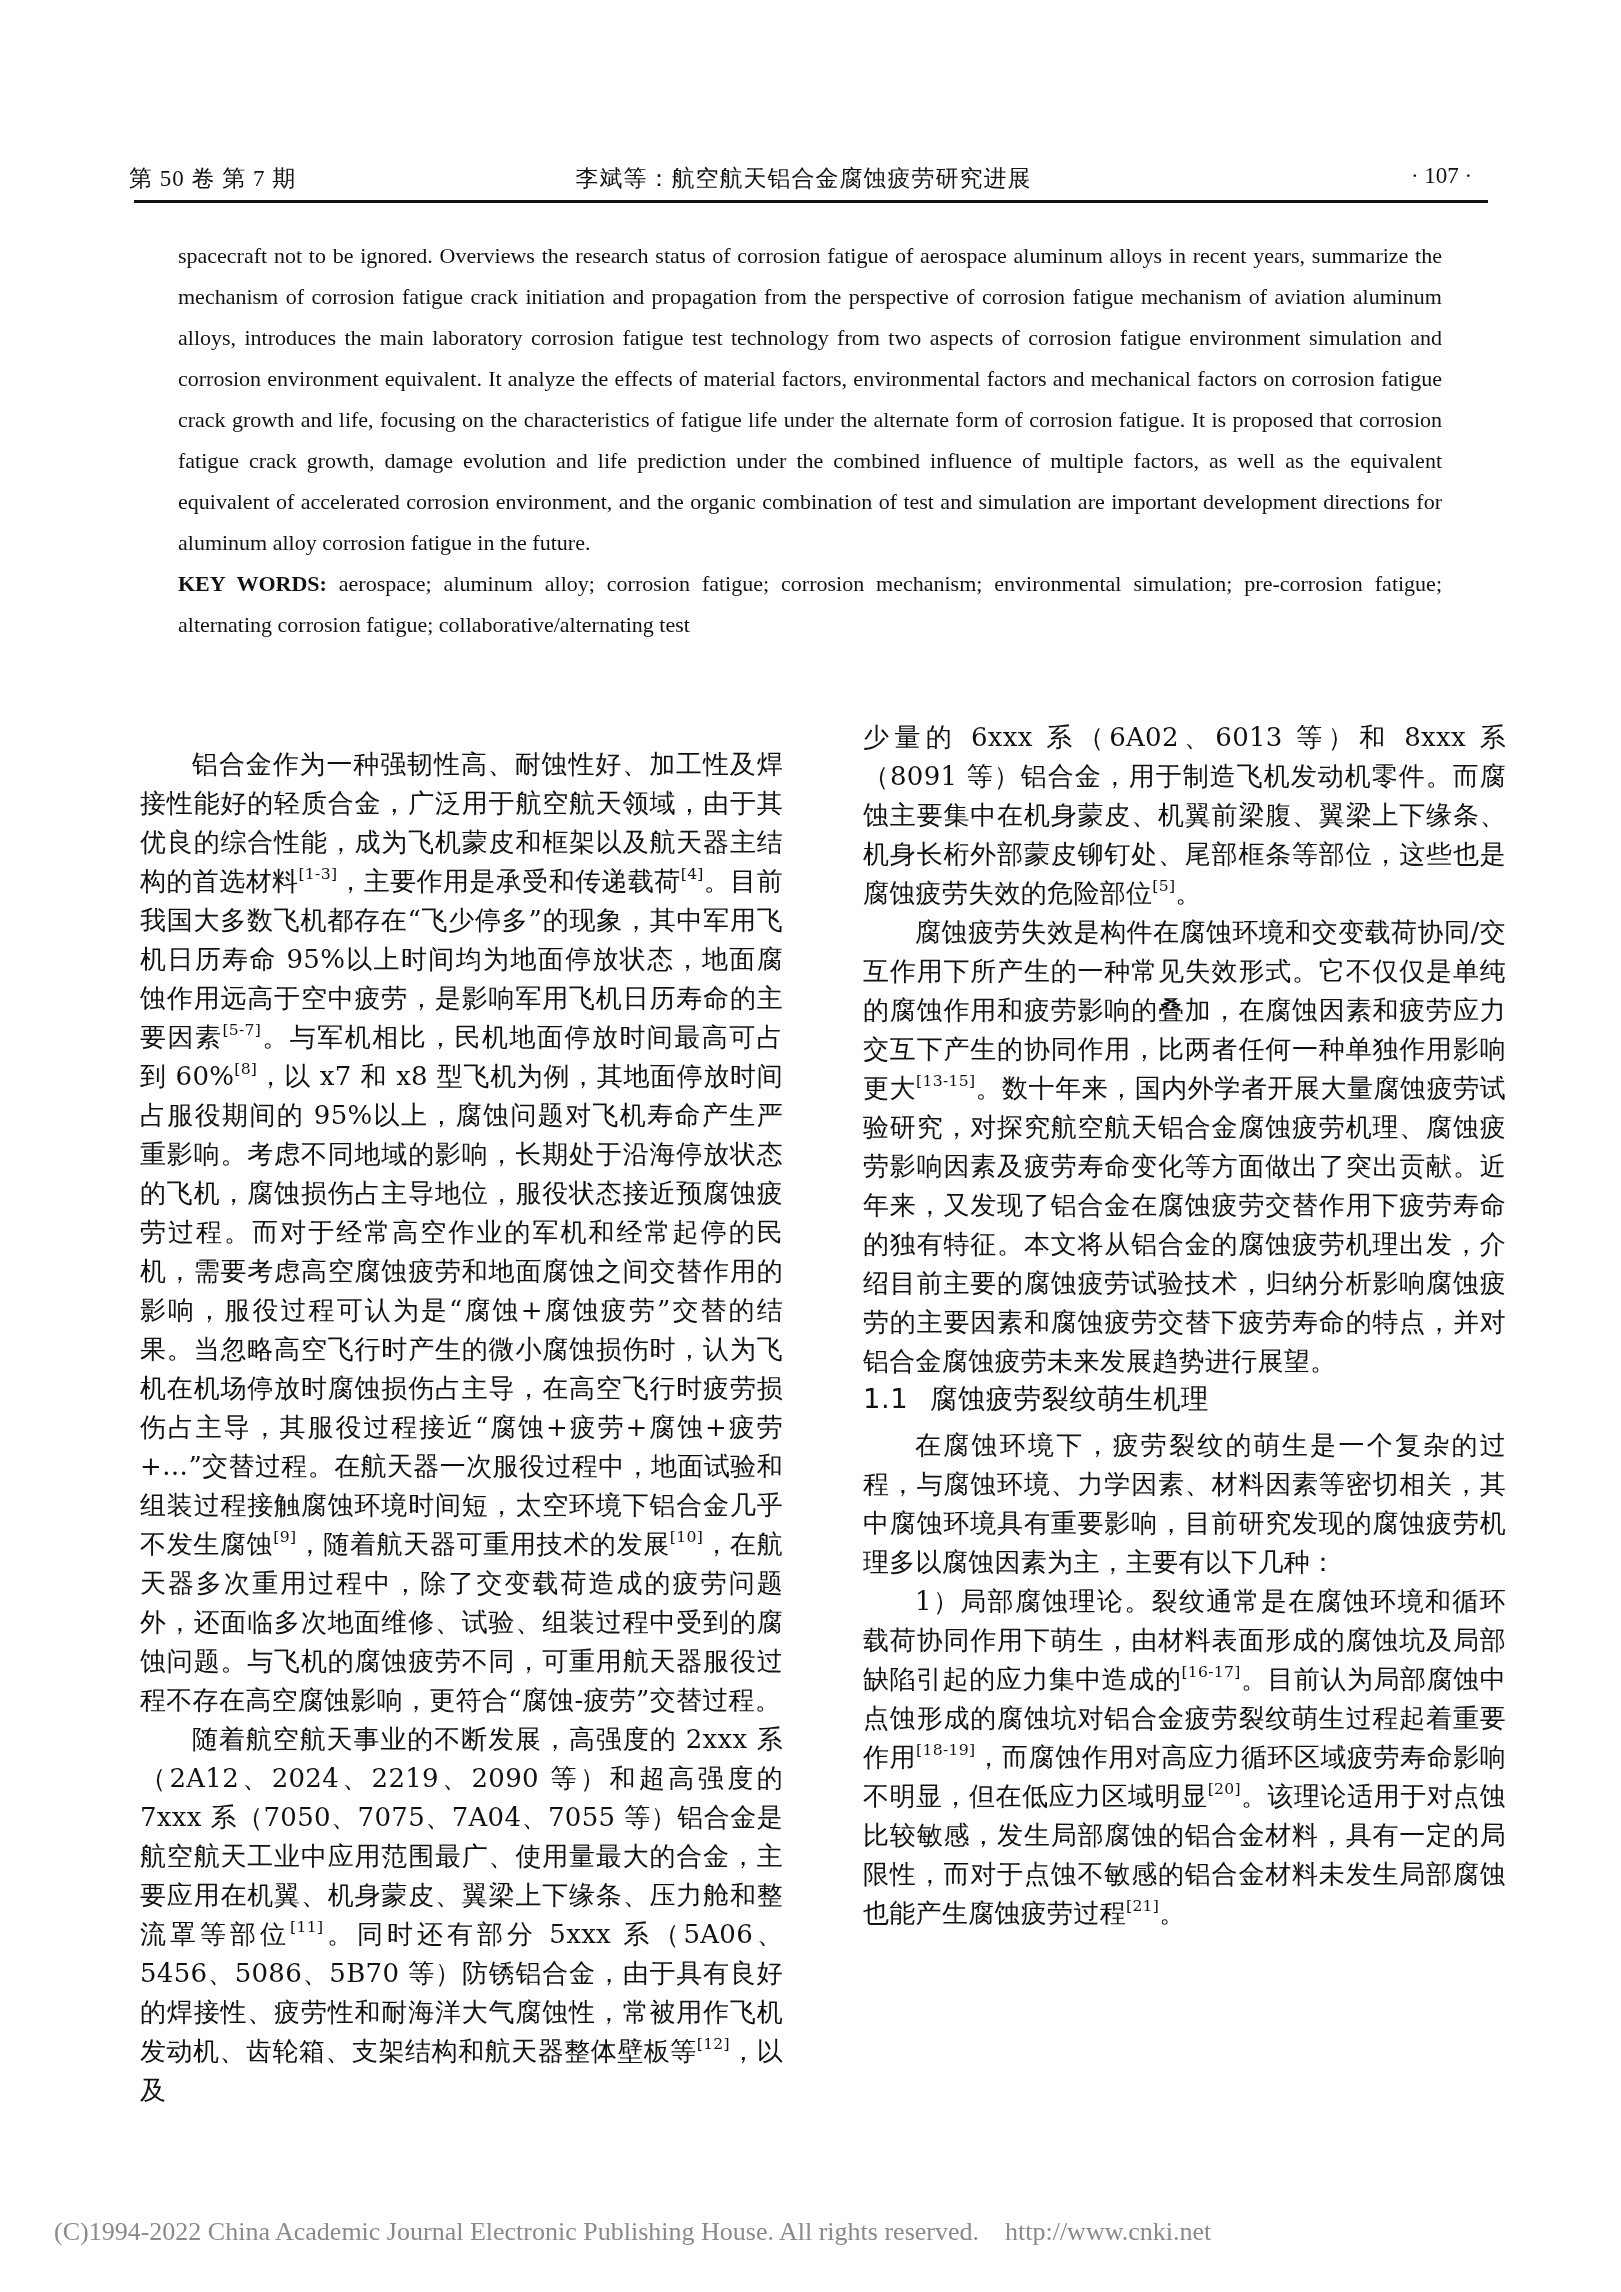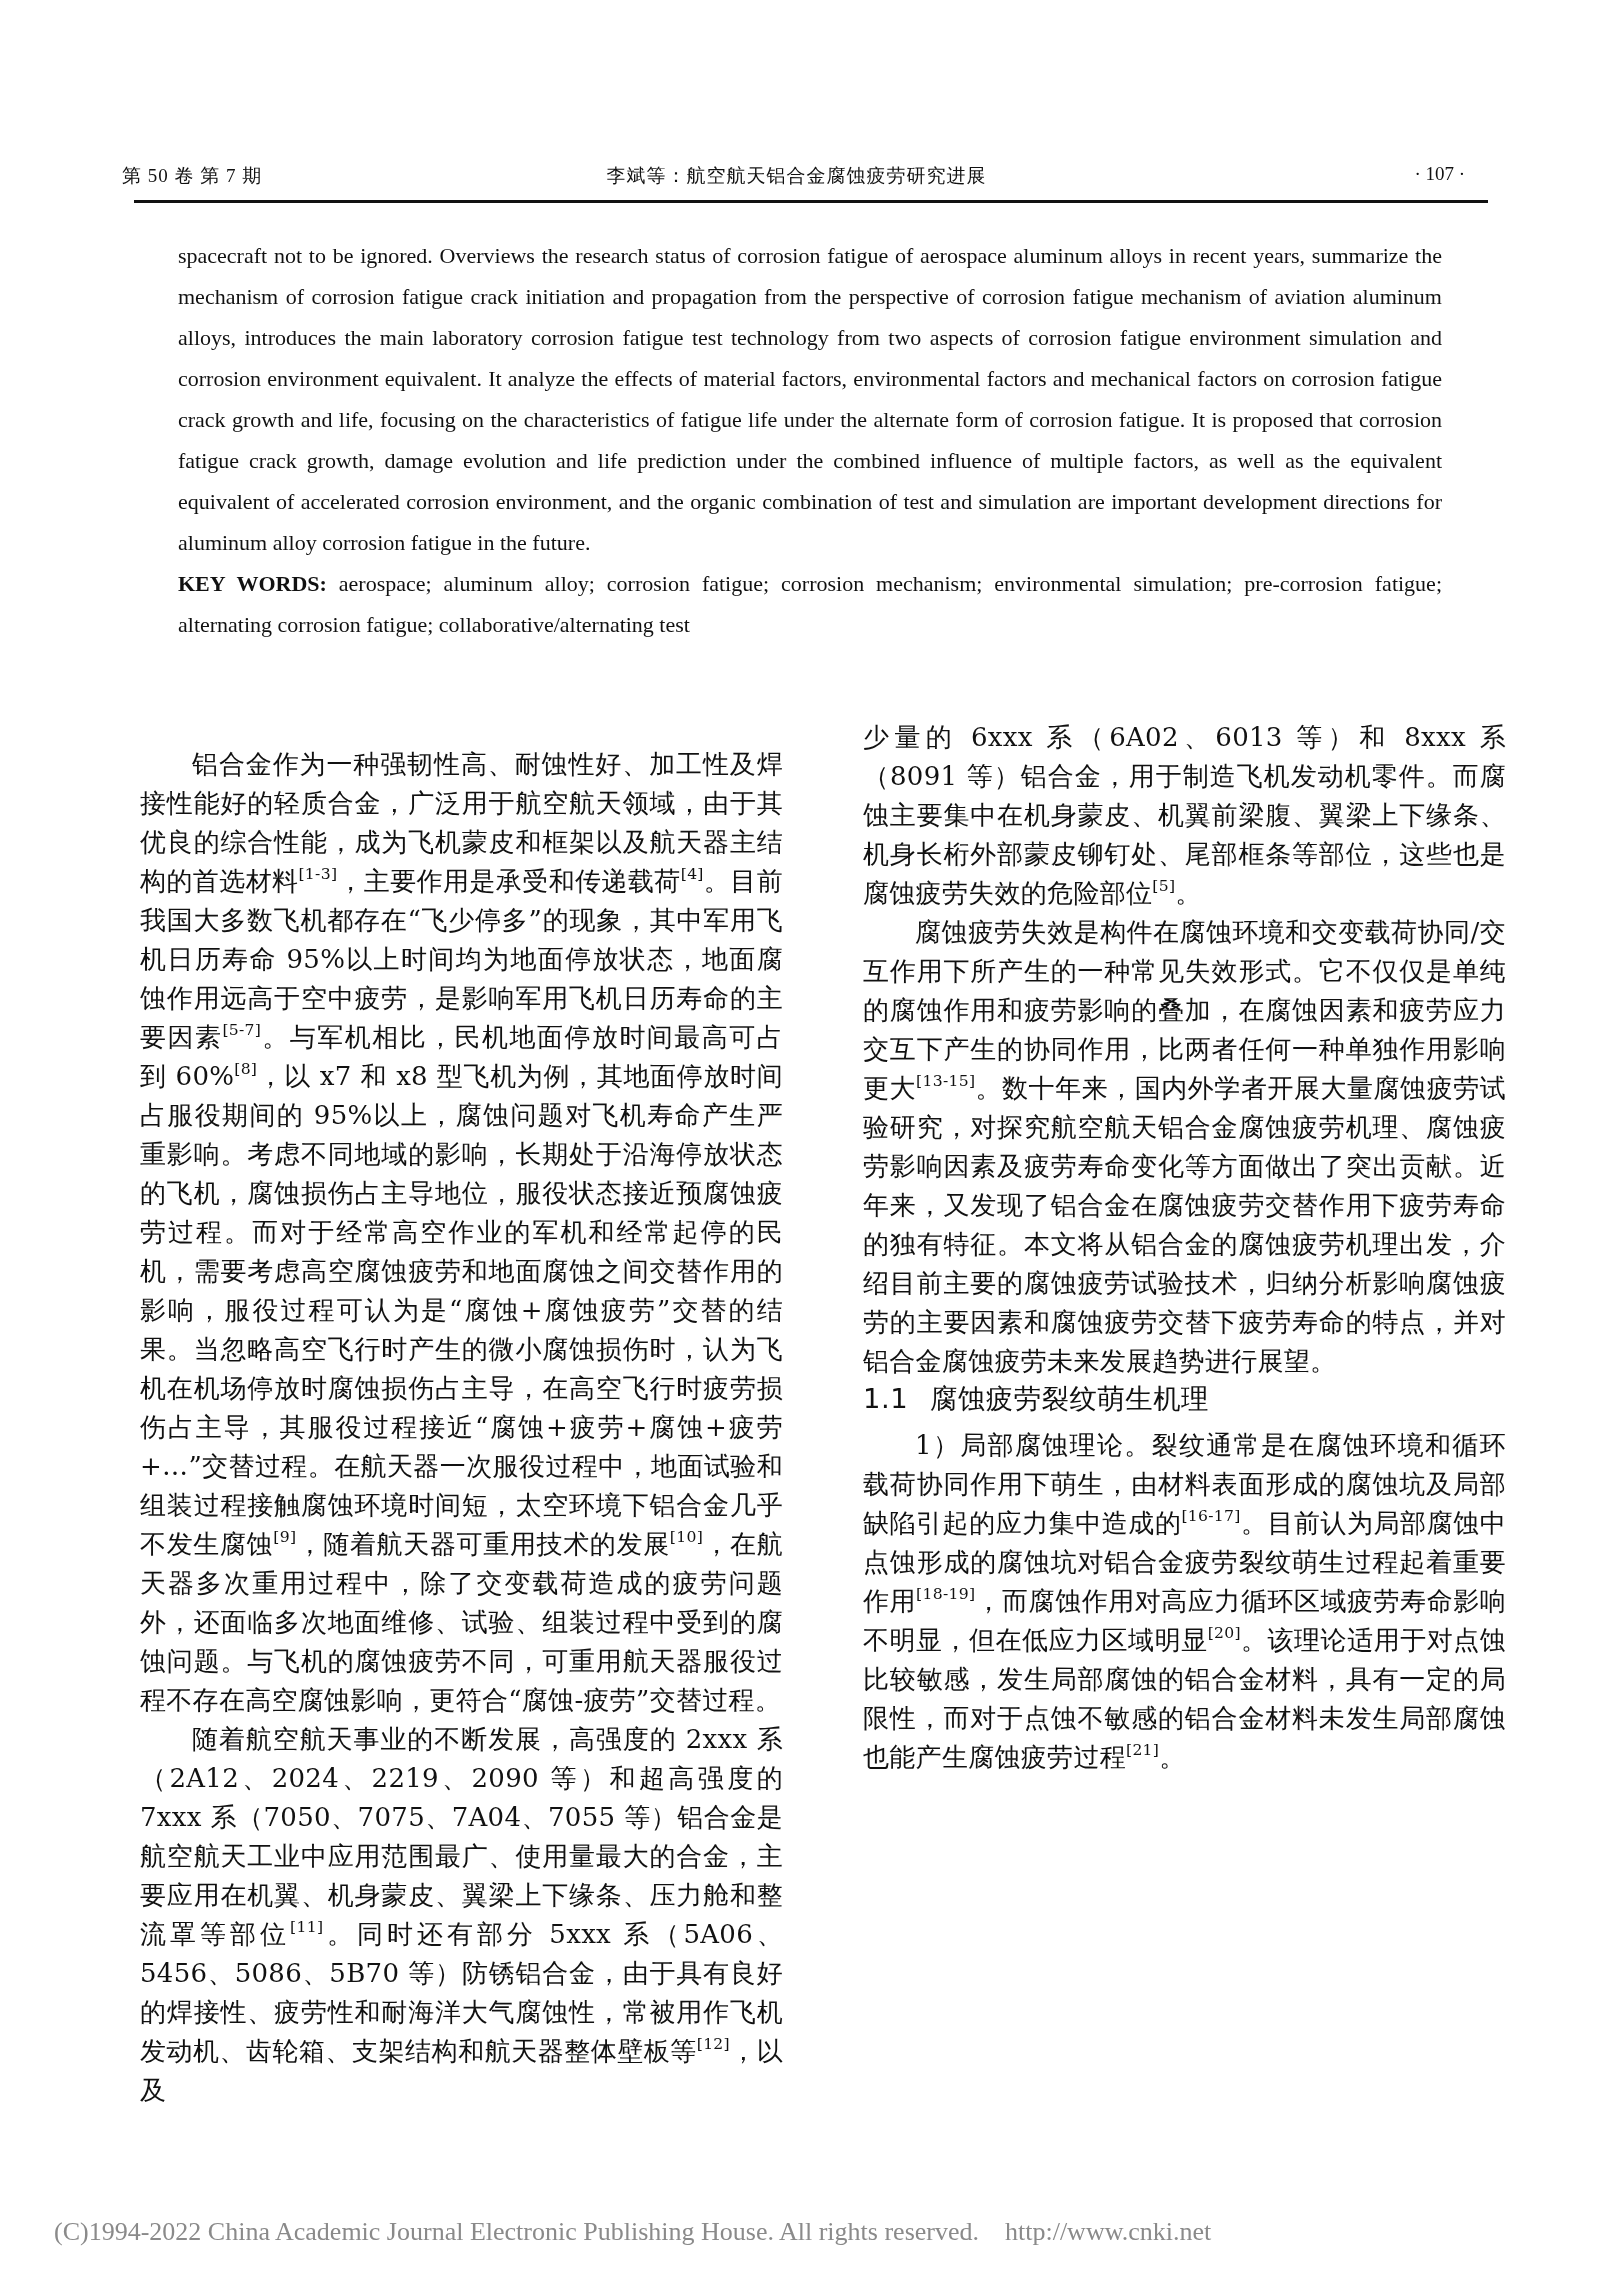--- a/index.html
+++ b/index.html
@@ -1,18 +1,18 @@
 <!DOCTYPE html>
 <html><head>
 <meta charset="utf-8">
 <style>
   html, body { margin: 0; padding: 0; background: #ffffff; }
   body { width: 1621px; height: 2293px; position: relative; overflow: hidden; color: #111; }
   .abs { position: absolute; }
-  .header { left: 120px; top: 157px; width: 1353px; height: 35px; font-family: "Liberation Serif", "DejaVu Serif", serif; font-size: 19px; color: #111; }
+  .header { left: 127px; top: 157px; width: 1353px; height: 35px; font-family: "Liberation Serif", "DejaVu Serif", serif; font-size: 23px; color: #111; }
   .header .left { position: absolute; left: 2px; top: 5.9px; letter-spacing: 1px; }
   .header .center { position: absolute; left: 0; right: 0; top: 5.9px; text-align: center; letter-spacing: 1px; }
   .header .right { position: absolute; right: 7.8px; top: 5.9px; }
   .rule { left: 134px; top: 200px; width: 1354px; height: 2.9px; background: #111; }
   .abstract { left: 178px; top: 235px; width: 1264px; font-family: "Liberation Serif", "DejaVu Serif", serif; font-size: 22px; line-height: 41px; text-align: justify; color: #111; }
   .abstract p { margin: 0; }
   .kw-label { font-weight: bold; }
   .col { width: 643px; font-family: "DejaVu Serif", "Liberation Serif", serif; font-size: 26px; line-height: 39px; text-align: justify; color: #111; letter-spacing: 0.3px; }
   .col p { margin: 0; }
   .col p.indent { text-indent: 2em; }
@@ -42,17 +42,18 @@
 
 <div class="abs col col-left">
   <p class="indent">铝合金作为一种强韧性高、耐蚀性好、加工性及焊接性能好的轻质合金，广泛用于航空航天领域，由于其优良的综合性能，成为飞机蒙皮和框架以及航天器主结构的首选材料<sup>[1-3]</sup>，主要作用是承受和传递载荷<sup>[4]</sup>。目前我国大多数飞机都存在“飞少停多”的现象，其中军用飞机日历寿命 95%以上时间均为地面停放状态，地面腐蚀作用远高于空中疲劳，是影响军用飞机日历寿命的主要因素<sup>[5-7]</sup>。与军机相比，民机地面停放时间最高可占到 60%<sup>[8]</sup>，以 x7 和 x8 型飞机为例，其地面停放时间占服役期间的 95%以上，腐蚀问题对飞机寿命产生严重影响。考虑不同地域的影响，长期处于沿海停放状态的飞机，腐蚀损伤占主导地位，服役状态接近预腐蚀疲劳过程。而对于经常高空作业的军机和经常起停的民机，需要考虑高空腐蚀疲劳和地面腐蚀之间交替作用的影响，服役过程可认为是“腐蚀+腐蚀疲劳”交替的结果。当忽略高空飞行时产生的微小腐蚀损伤时，认为飞机在机场停放时腐蚀损伤占主导，在高空飞行时疲劳损伤占主导，其服役过程接近“腐蚀+疲劳+腐蚀+疲劳+…”交替过程。在航天器一次服役过程中，地面试验和组装过程接触腐蚀环境时间短，太空环境下铝合金几乎不发生腐蚀<sup>[9]</sup>，随着航天器可重用技术的发展<sup>[10]</sup>，在航天器多次重用过程中，除了交变载荷造成的疲劳问题外，还面临多次地面维修、试验、组装过程中受到的腐蚀问题。与飞机的腐蚀疲劳不同，可重用航天器服役过程不存在高空腐蚀影响，更符合“腐蚀-疲劳”交替过程。</p>
   <p class="indent">随着航空航天事业的不断发展，高强度的 2xxx 系（2A12、2024、2219、2090 等）和超高强度的 7xxx 系（7050、7075、7A04、7055 等）铝合金是航空航天工业中应用范围最广、使用量最大的合金，主要应用在机翼、机身蒙皮、翼梁上下缘条、压力舱和整流罩等部位<sup>[11]</sup>。同时还有部分 5xxx 系（5A06、5456、5086、5B70 等）防锈铝合金，由于具有良好的焊接性、疲劳性和耐海洋大气腐蚀性，常被用作飞机发动机、齿轮箱、支架结构和航天器整体壁板等<sup>[12]</sup>，以及</p>
 </div>
 
 <div class="abs col col-right">
   <p>少量的 6xxx 系（6A02、6013 等）和 8xxx 系（8091 等）铝合金，用于制造飞机发动机零件。而腐蚀主要集中在机身蒙皮、机翼前梁腹、翼梁上下缘条、机身长桁外部蒙皮铆钉处、尾部框条等部位，这些也是腐蚀疲劳失效的危险部位<sup>[5]</sup>。</p>
   <p class="indent">腐蚀疲劳失效是构件在腐蚀环境和交变载荷协同/交互作用下所产生的一种常见失效形式。它不仅仅是单纯的腐蚀作用和疲劳影响的叠加，在腐蚀因素和疲劳应力交互下产生的协同作用，比两者任何一种单独作用影响更大<sup>[13-15]</sup>。数十年来，国内外学者开展大量腐蚀疲劳试验研究，对探究航空航天铝合金腐蚀疲劳机理、腐蚀疲劳影响因素及疲劳寿命变化等方面做出了突出贡献。近年来，又发现了铝合金在腐蚀疲劳交替作用下疲劳寿命的独有特征。本文将从铝合金的腐蚀疲劳机理出发，介绍目前主要的腐蚀疲劳试验技术，归纳分析影响腐蚀疲劳的主要因素和腐蚀疲劳交替下疲劳寿命的特点，并对铝合金腐蚀疲劳未来发展趋势进行展望。</p>
   <p class="h2"><span class="num">1.1</span><span>腐蚀疲劳裂纹萌生机理</span></p>
+  <p class="indent">在腐蚀环境下，疲劳裂纹的萌生是一个复杂的过程，与腐蚀环境、力学因素、材料因素等密切相关，其中腐蚀环境具有重要影响，目前研究发现的腐蚀疲劳机理多以腐蚀因素为主，主要有以下几种：</p>
   <p class="indent">1）局部腐蚀理论。裂纹通常是在腐蚀环境和循环载荷协同作用下萌生，由材料表面形成的腐蚀坑及局部缺陷引起的应力集中造成的<sup>[16-17]</sup>。目前认为局部腐蚀中点蚀形成的腐蚀坑对铝合金疲劳裂纹萌生过程起着重要作用<sup>[18-19]</sup>，而腐蚀作用对高应力循环区域疲劳寿命影响不明显，但在低应力区域明显<sup>[20]</sup>。该理论适用于对点蚀比较敏感，发生局部腐蚀的铝合金材料，具有一定的局限性，而对于点蚀不敏感的铝合金材料未发生局部腐蚀也能产生腐蚀疲劳过程<sup>[21]</sup>。</p>
 </div>
 
 <div class="abs footer">(C)1994-2022 China Academic Journal Electronic Publishing House. All rights reserved.    http://www.cnki.net</div>
 
 
 </body></html>

